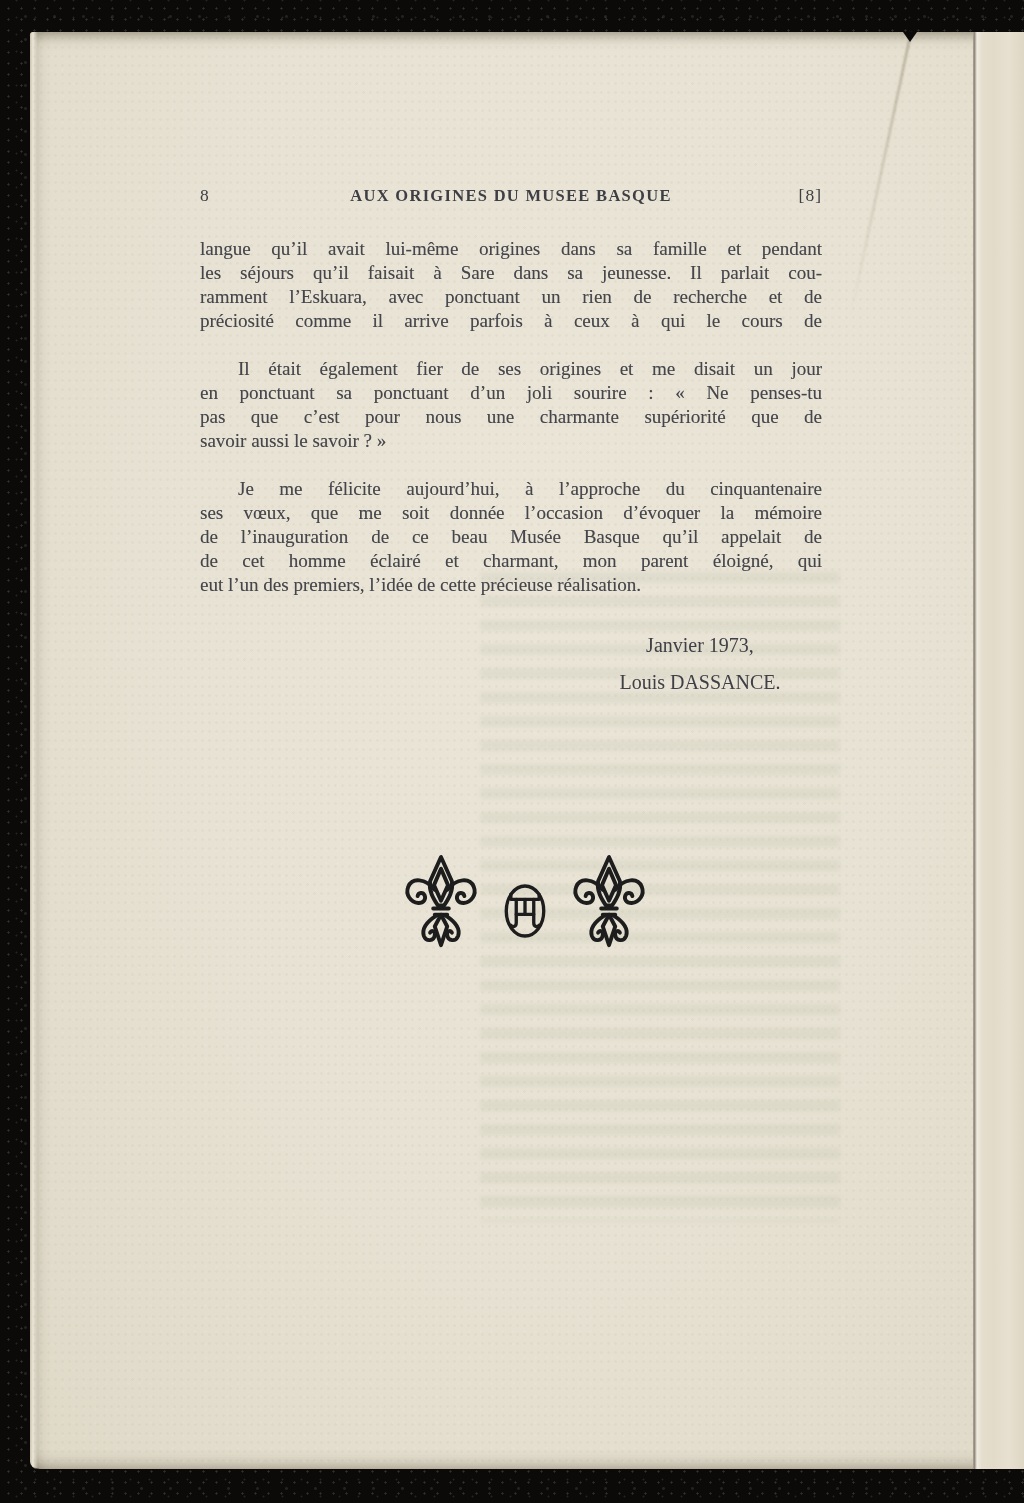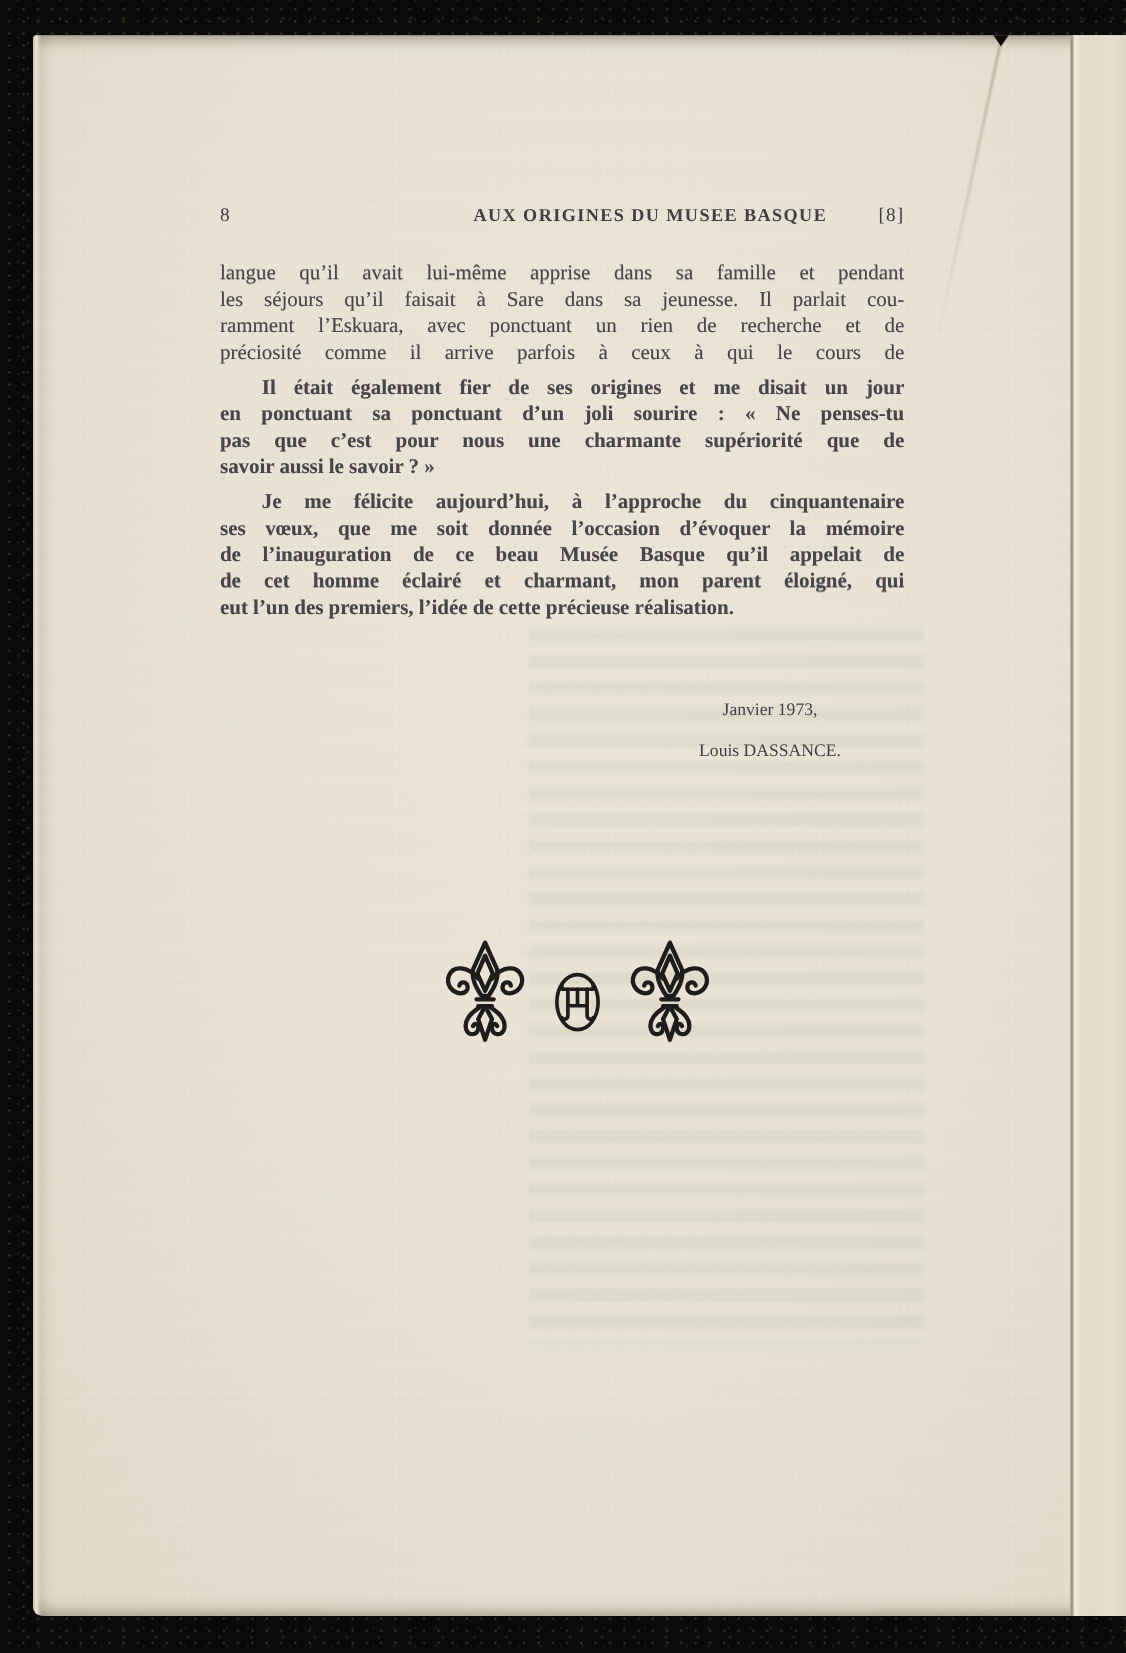--- a/index.html
+++ b/index.html
@@ -56,34 +56,34 @@
     position:absolute; left:450px; top:540px; width:360px; height:650px;
     background:repeating-linear-gradient(180deg, rgba(112,118,96,.065) 0 11px, rgba(0,0,0,0) 11px 24px);
     filter:blur(2px); pointer-events:none;
   }
   .content { position:absolute; left:170px; top:0; width:622px; color:#45464c; }
   .page-header {
     position:absolute; top:153px; left:0; width:100%;
     display:flex; align-items:baseline; color:#3e3f45;
   }
   .page-header .num  { width:70px; font-size:17.5px; }
-  .page-header .title{ flex:1; text-align:right; font-weight:bold; font-size:16.5px; letter-spacing:1.3px; }
+  .page-header .title{ flex:1; text-align:center; font-weight:bold; font-size:16.5px; letter-spacing:1.3px; }
   .page-header .brk  { width:70px; text-align:right; font-size:17.5px; letter-spacing:1px; }
   .body-text {
     position:absolute; top:205px; left:0; width:100%;
     font-size:19px; line-height:24px;
     text-shadow:.2px .2px 0 rgba(60,60,66,.35);
   }
-  .para + .para { margin-top:8px;font-weight:bold; }
+  .para + .para { margin-top:24px; }
   .line { text-align:justify; text-align-last:justify; overflow:hidden; white-space:normal; }
   .line.last { text-align-last:left; }
   .para.indent .line:first-child { text-indent:38px; }
   .signature {
     position:absolute; top:595px; left:350px; width:300px;
-    text-align:center; font-size:16px; line-height:37px; color:#3f4046;
+    text-align:center; font-size:20px; line-height:37px; color:#3f4046;
   }
   .ornament {
     position:absolute; left:360px; top:821px; width:270px;
     display:flex; justify-content:center; align-items:flex-start; gap:20px;
   }
   .ornament svg { display:block; }
   .monogram { margin-top:26px; }
 </style>
 </head>
 <body>
@@ -98,21 +98,21 @@
 
     <div class="content">
       <div class="page-header">
         <span class="num">8</span>
         <span class="title">AUX ORIGINES DU MUSEE BASQUE</span>
         <span class="brk">[8]</span>
       </div>
 
       <div class="body-text" id="para-container">
           <div class="para">
-            <div class="line">langue qu’il avait lui-même apprise dans sa famille et pendant</div>
+            <div class="line">langue qu’il avait lui-même origines dans sa famille et pendant</div>
             <div class="line">les séjours qu’il faisait à Sare dans sa jeunesse. Il parlait cou-</div>
             <div class="line">ramment l’Eskuara, avec ponctuant un rien de recherche et de</div>
             <div class="line">préciosité comme il arrive parfois à ceux à qui le cours de</div>
           </div>
           <div class="para indent">
             <div class="line">Il était également fier de ses origines et me disait un jour</div>
             <div class="line">en ponctuant sa ponctuant d’un joli sourire : « Ne penses-tu</div>
             <div class="line">pas que c’est pour nous une charmante supériorité que de</div>
             <div class="line last">savoir aussi le savoir ? »</div>
           </div>

